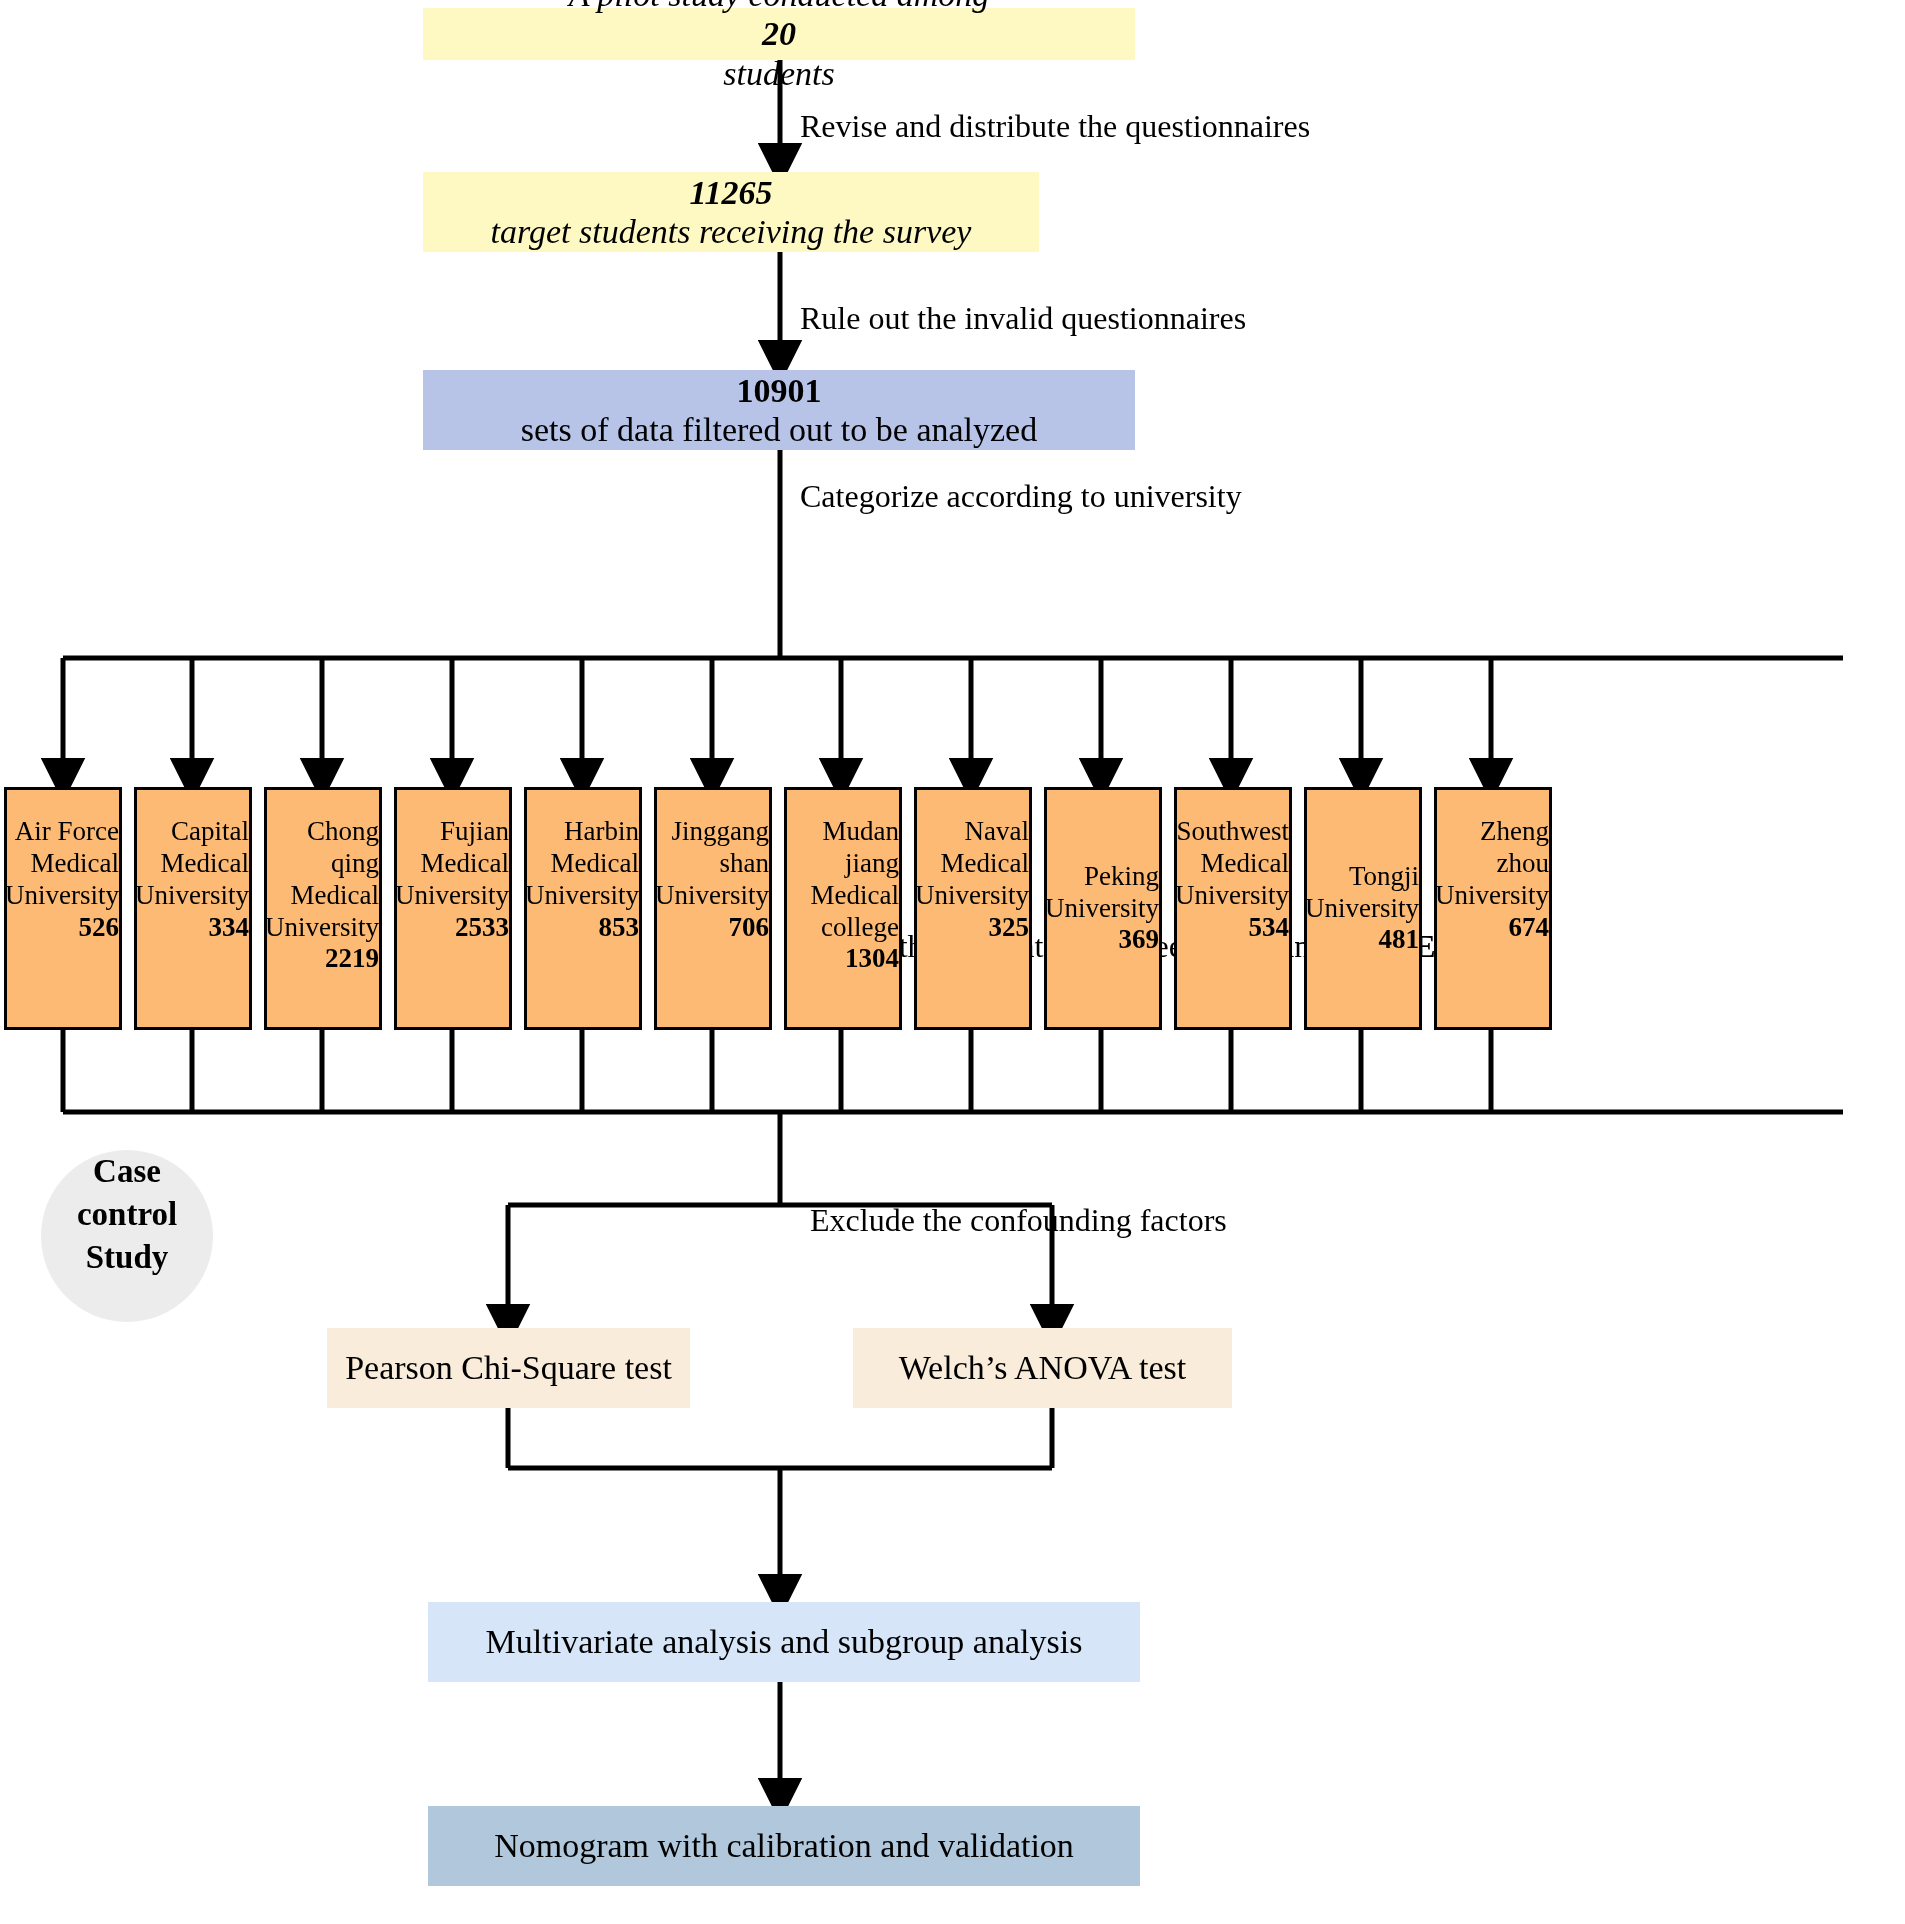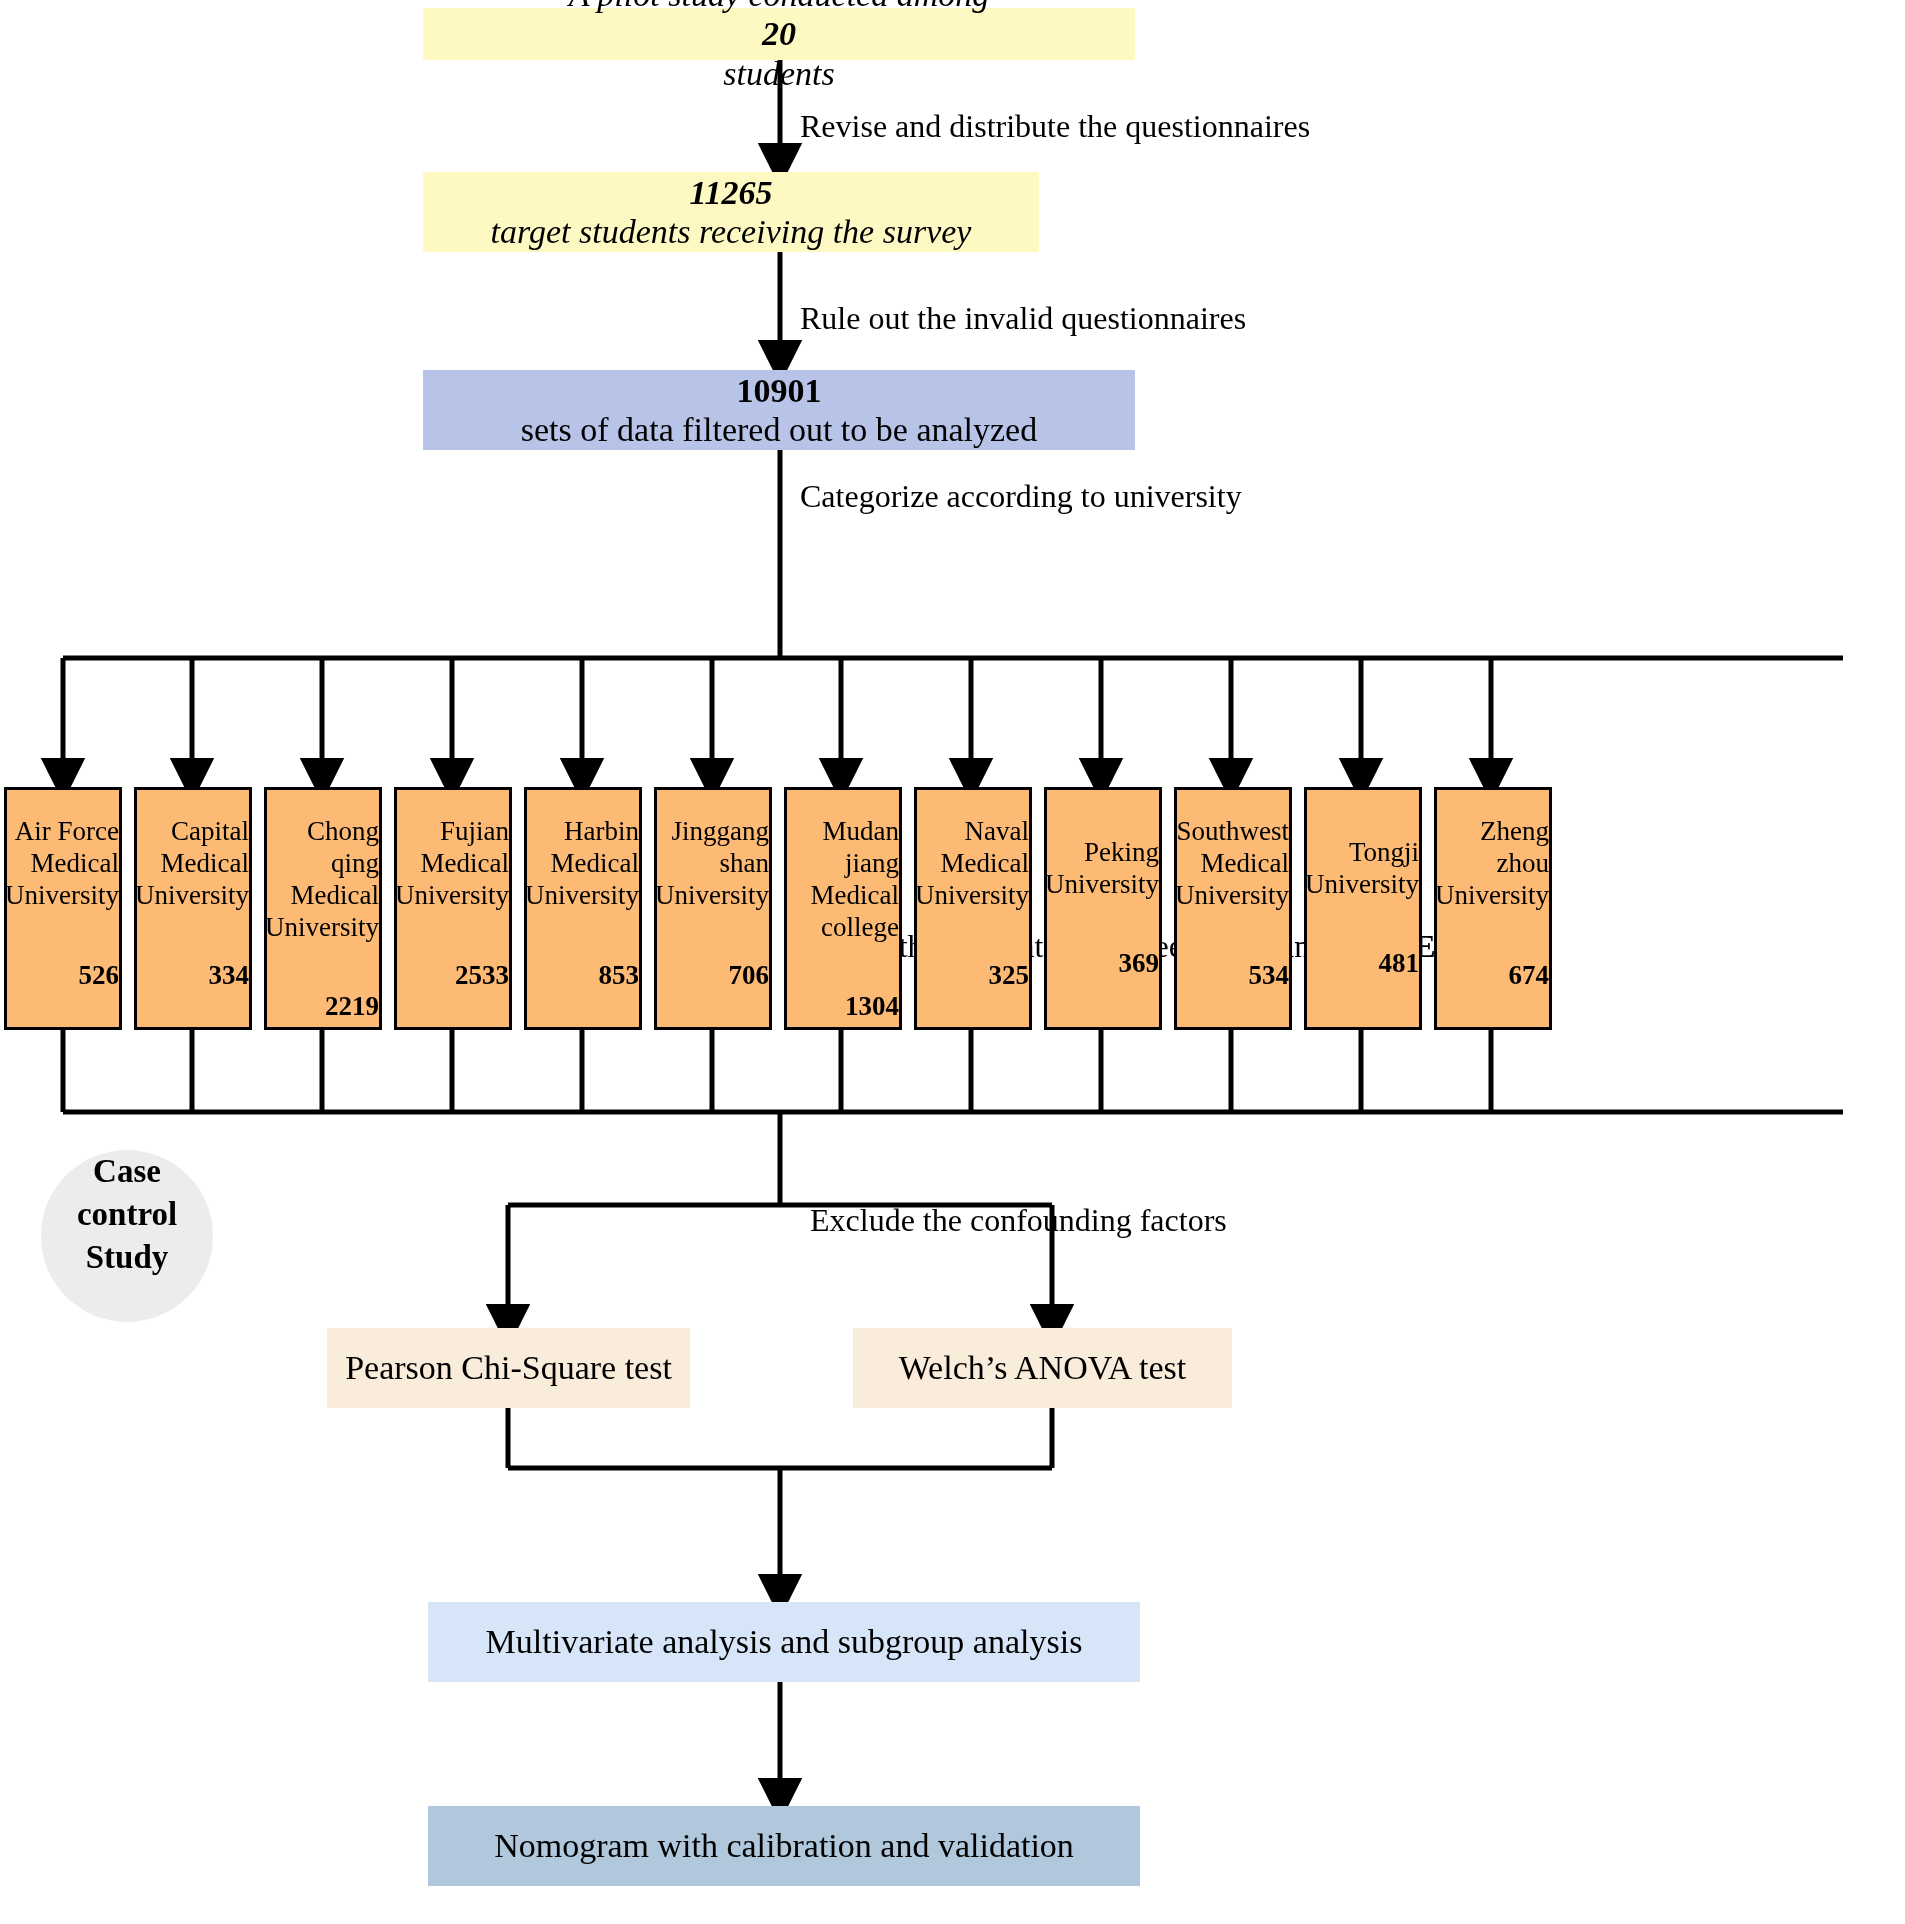--- a/index.html
+++ b/index.html
@@ -24,21 +24,21 @@
   .stage-box b{font-weight:bold;}
 
   .uni-box{
     position:absolute;box-sizing:border-box;
     border:3px solid #000;background:#fdba74;
     display:flex;flex-direction:column;align-items:flex-end;
     padding-top:26px;
     font-size:27px;line-height:1.18;
   }
   .uni-box .uni-name{display:block;}
-  .uni-box .uni-count{display:block;font-weight:bold;margin-top:48px;}
+  .uni-box .uni-count{display:block;font-weight:bold;}
   .uni-box.center-v{justify-content:center;padding-top:0;}
 
   .edge-label{position:absolute;font-size:32px;white-space:nowrap;}
   .edge-label b{font-weight:bold;}
 
   .circle-node{
     position:absolute;border-radius:50%;
     background:#ececec;
     display:flex;align-items:flex-start;justify-content:center;
     text-align:center;font-weight:bold;font-size:33px;line-height:1.3;

